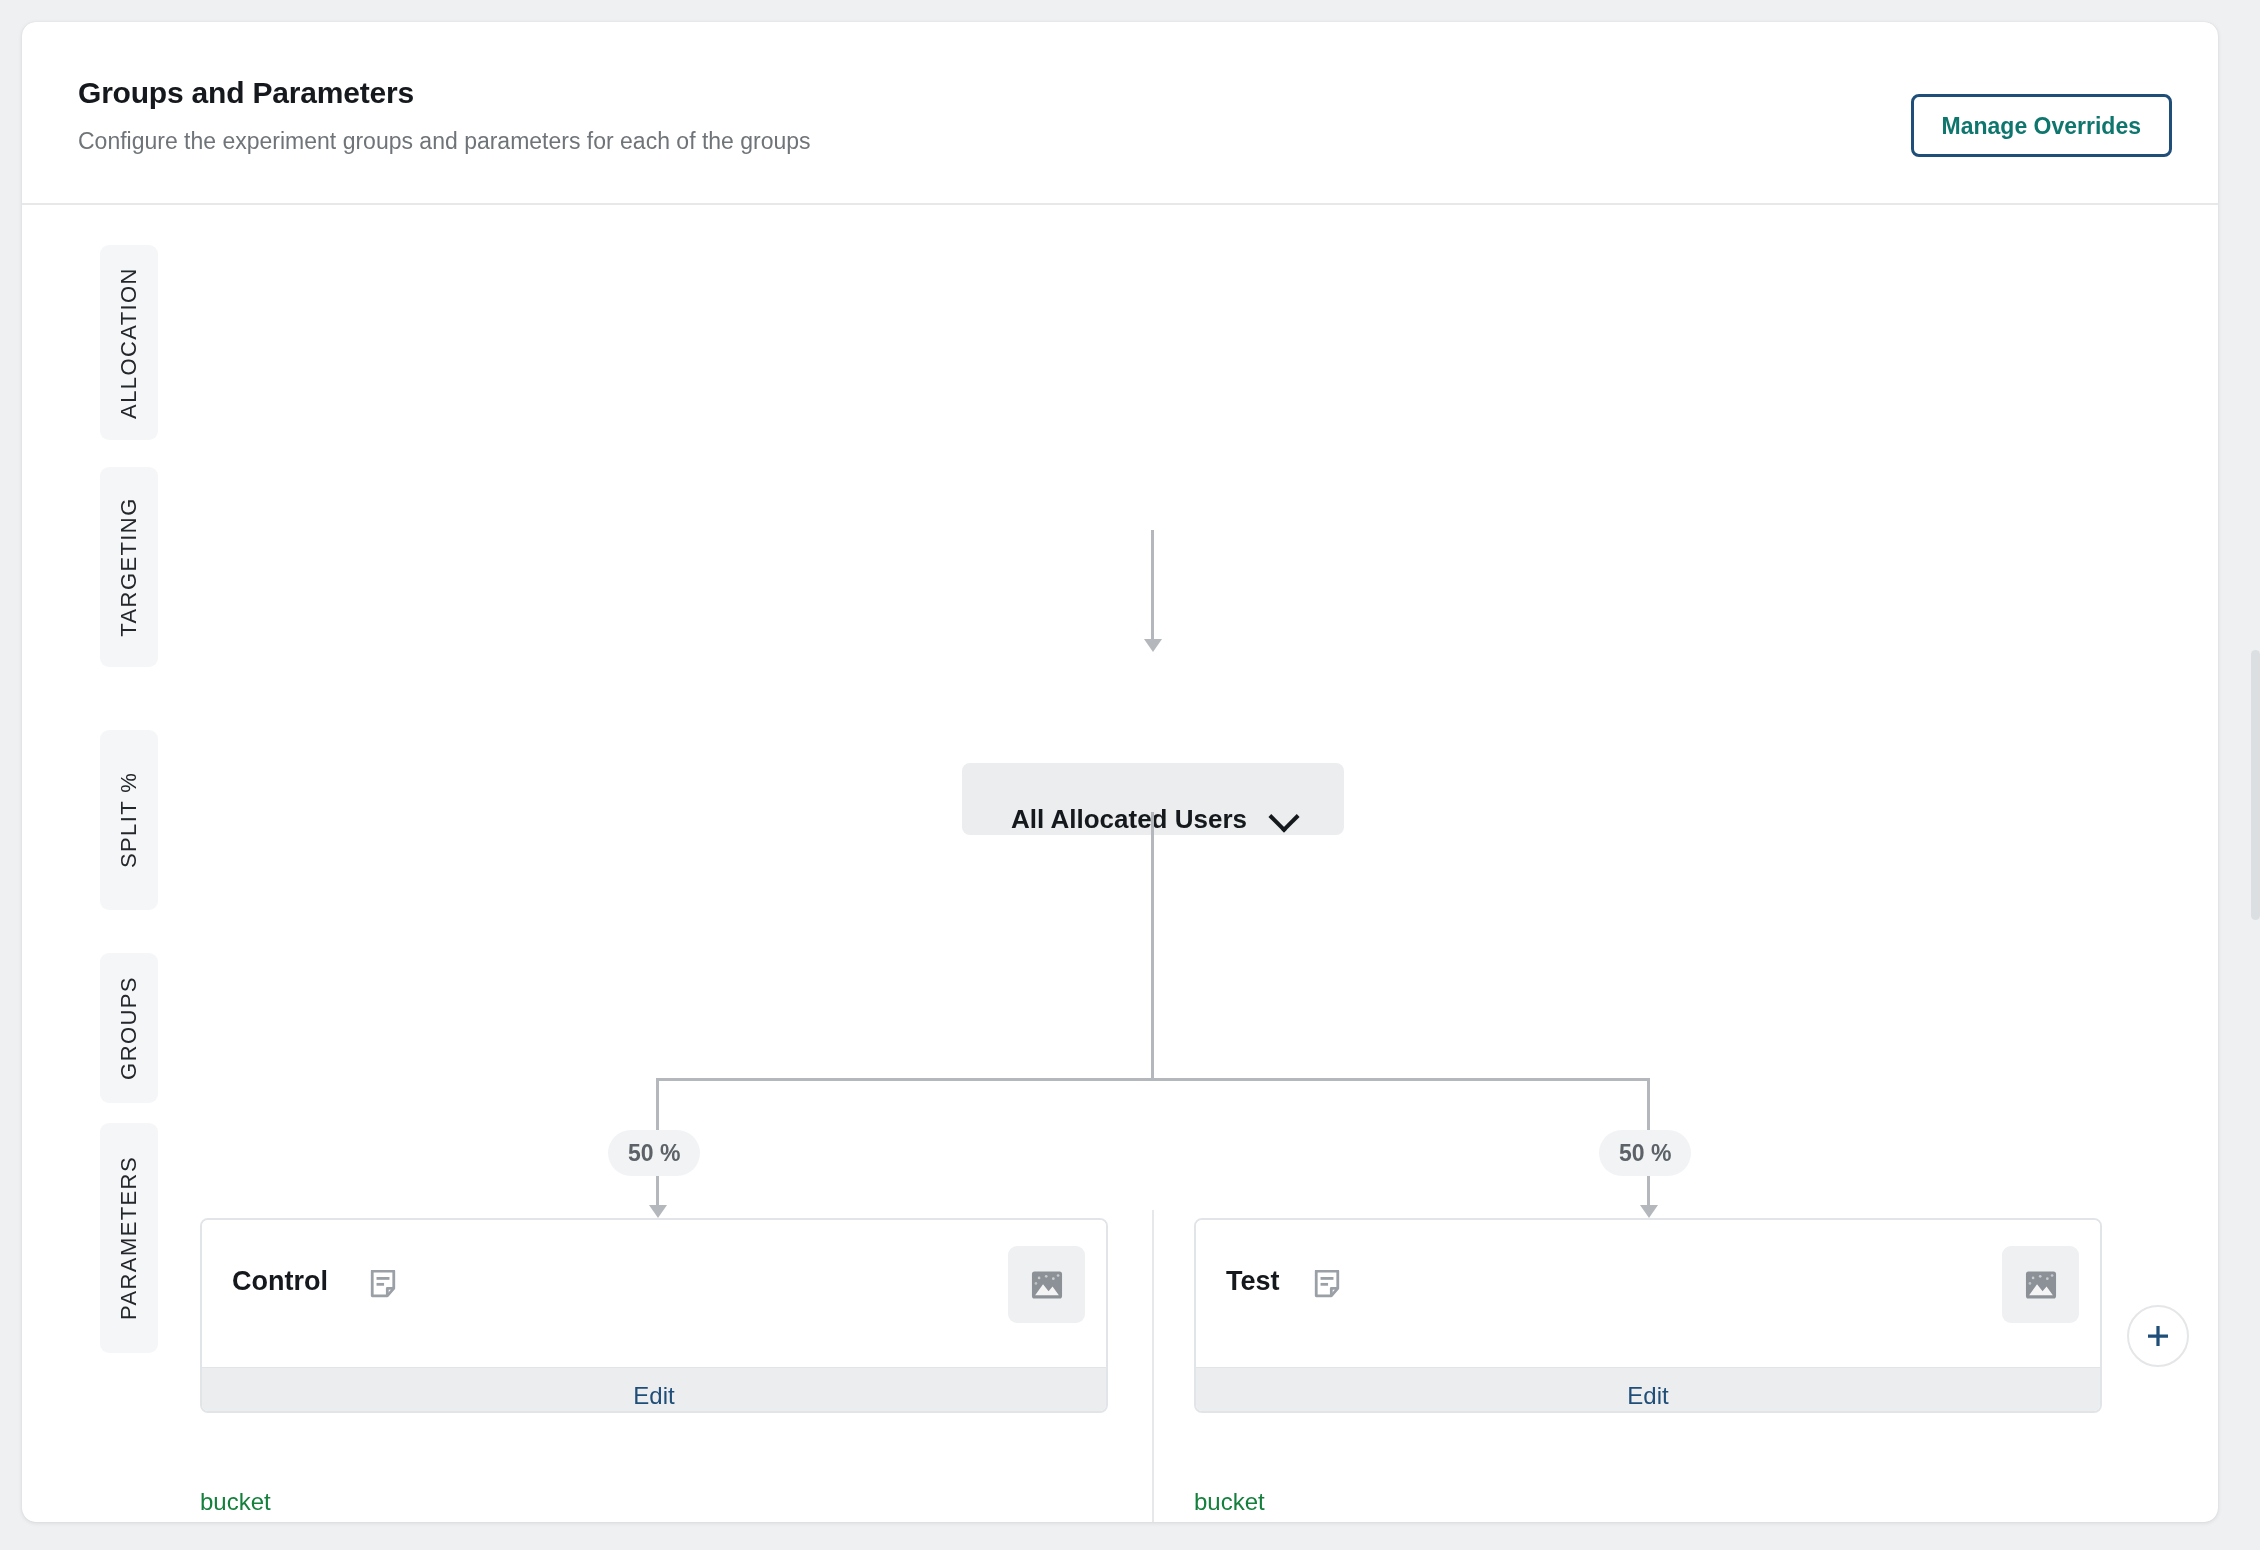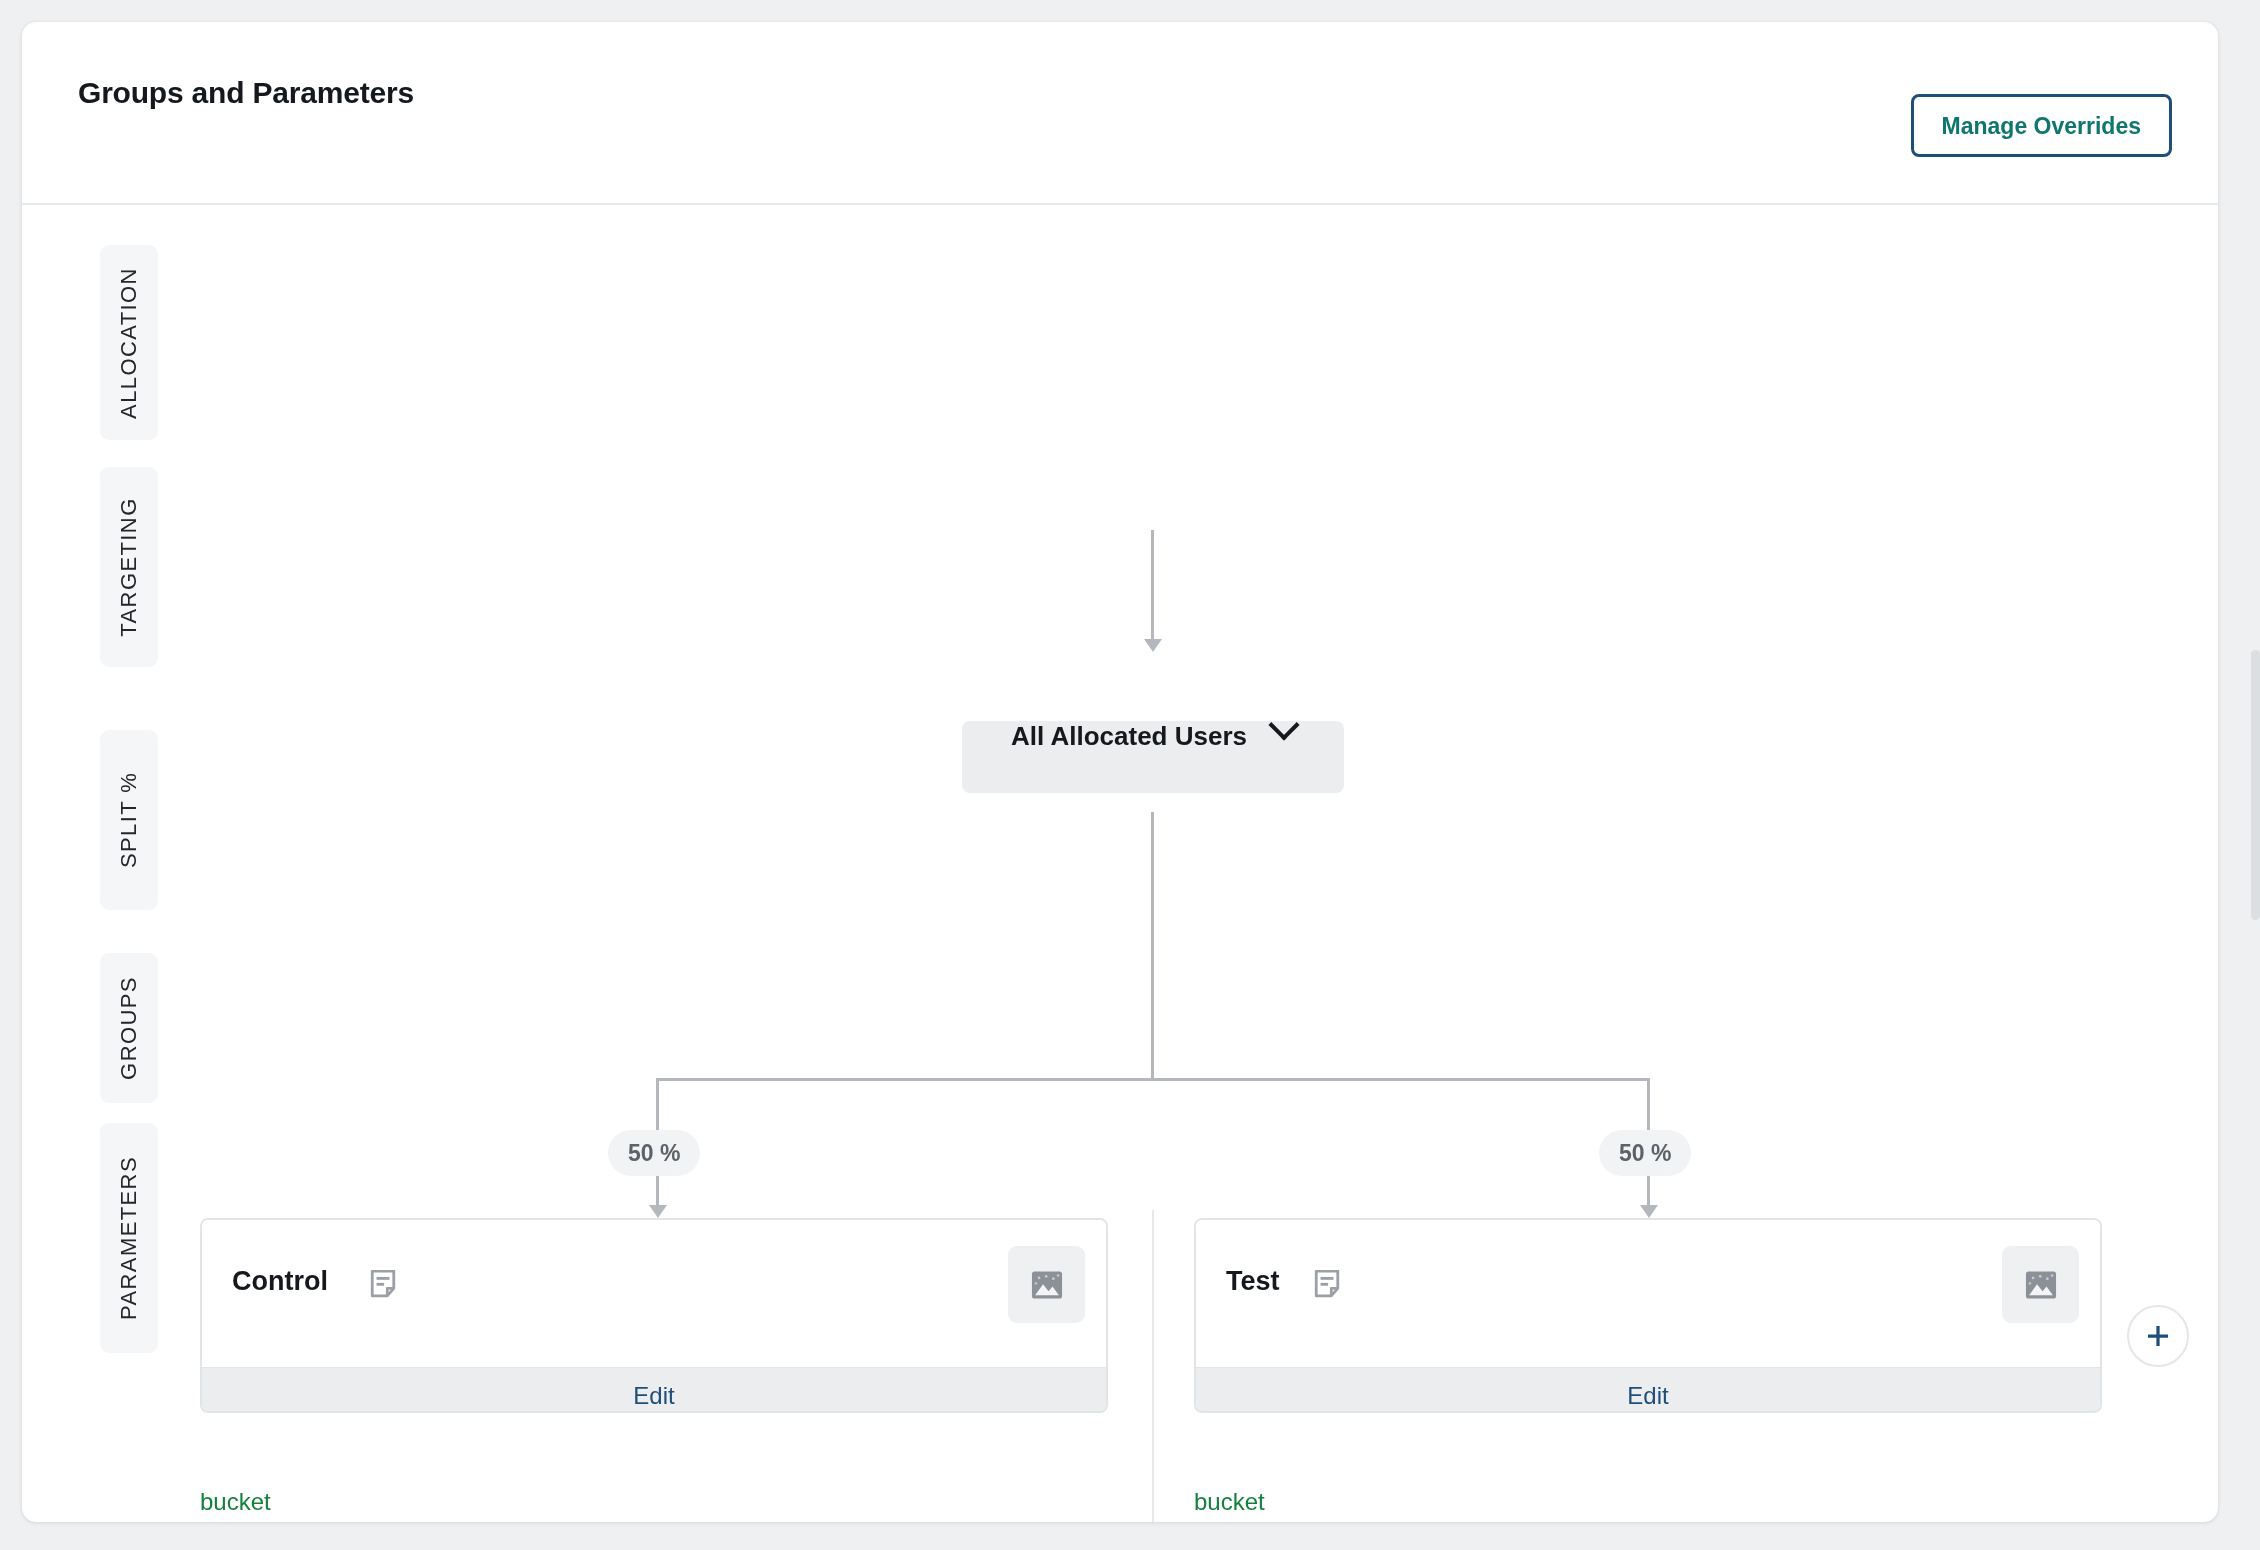--- a/index.html
+++ b/index.html
@@ -151,27 +151,27 @@
   }
 
   
   #conn-a { left: 1129px; top: 325px; height: 110px; }
   #arrow-a { left: 1122px; top: 434px; }
 
   
   .target-pill {
     position: absolute;
     left: 940px;
-    top: 516px;
+    top: 558px;
     width: 382px;
     height: 72px;
     background: #ebedee;
     border-radius: 8px;
     display: flex;
-    align-items: flex-start;
+    align-items: flex-end;
     justify-content: center;
     gap: 26px;
     cursor: pointer;
   }
   .target-pill-label {
     font-size: 26px;
     font-weight: bold;
     color: #15181c;
   }
   .chev {
@@ -317,20 +317,21 @@
   }
 </style>
 </head>
 <body>
 
 <div id="page">
   <div class="card">
 
     <div class="card-header">
       <div class="header-title">Groups and Parameters</div>
+      <div class="header-sub">Configure the experiment groups and parameters for each of the groups</div>
       <button class="manage-overrides-btn">Manage Overrides</button>
     </div>
 
     <div class="card-body">
 
       <div class="row-label" id="lbl-allocation">
         <span>ALLOCATION</span>
       </div>
       <div class="row-label" id="lbl-targeting">
         <span>TARGETING</span>

